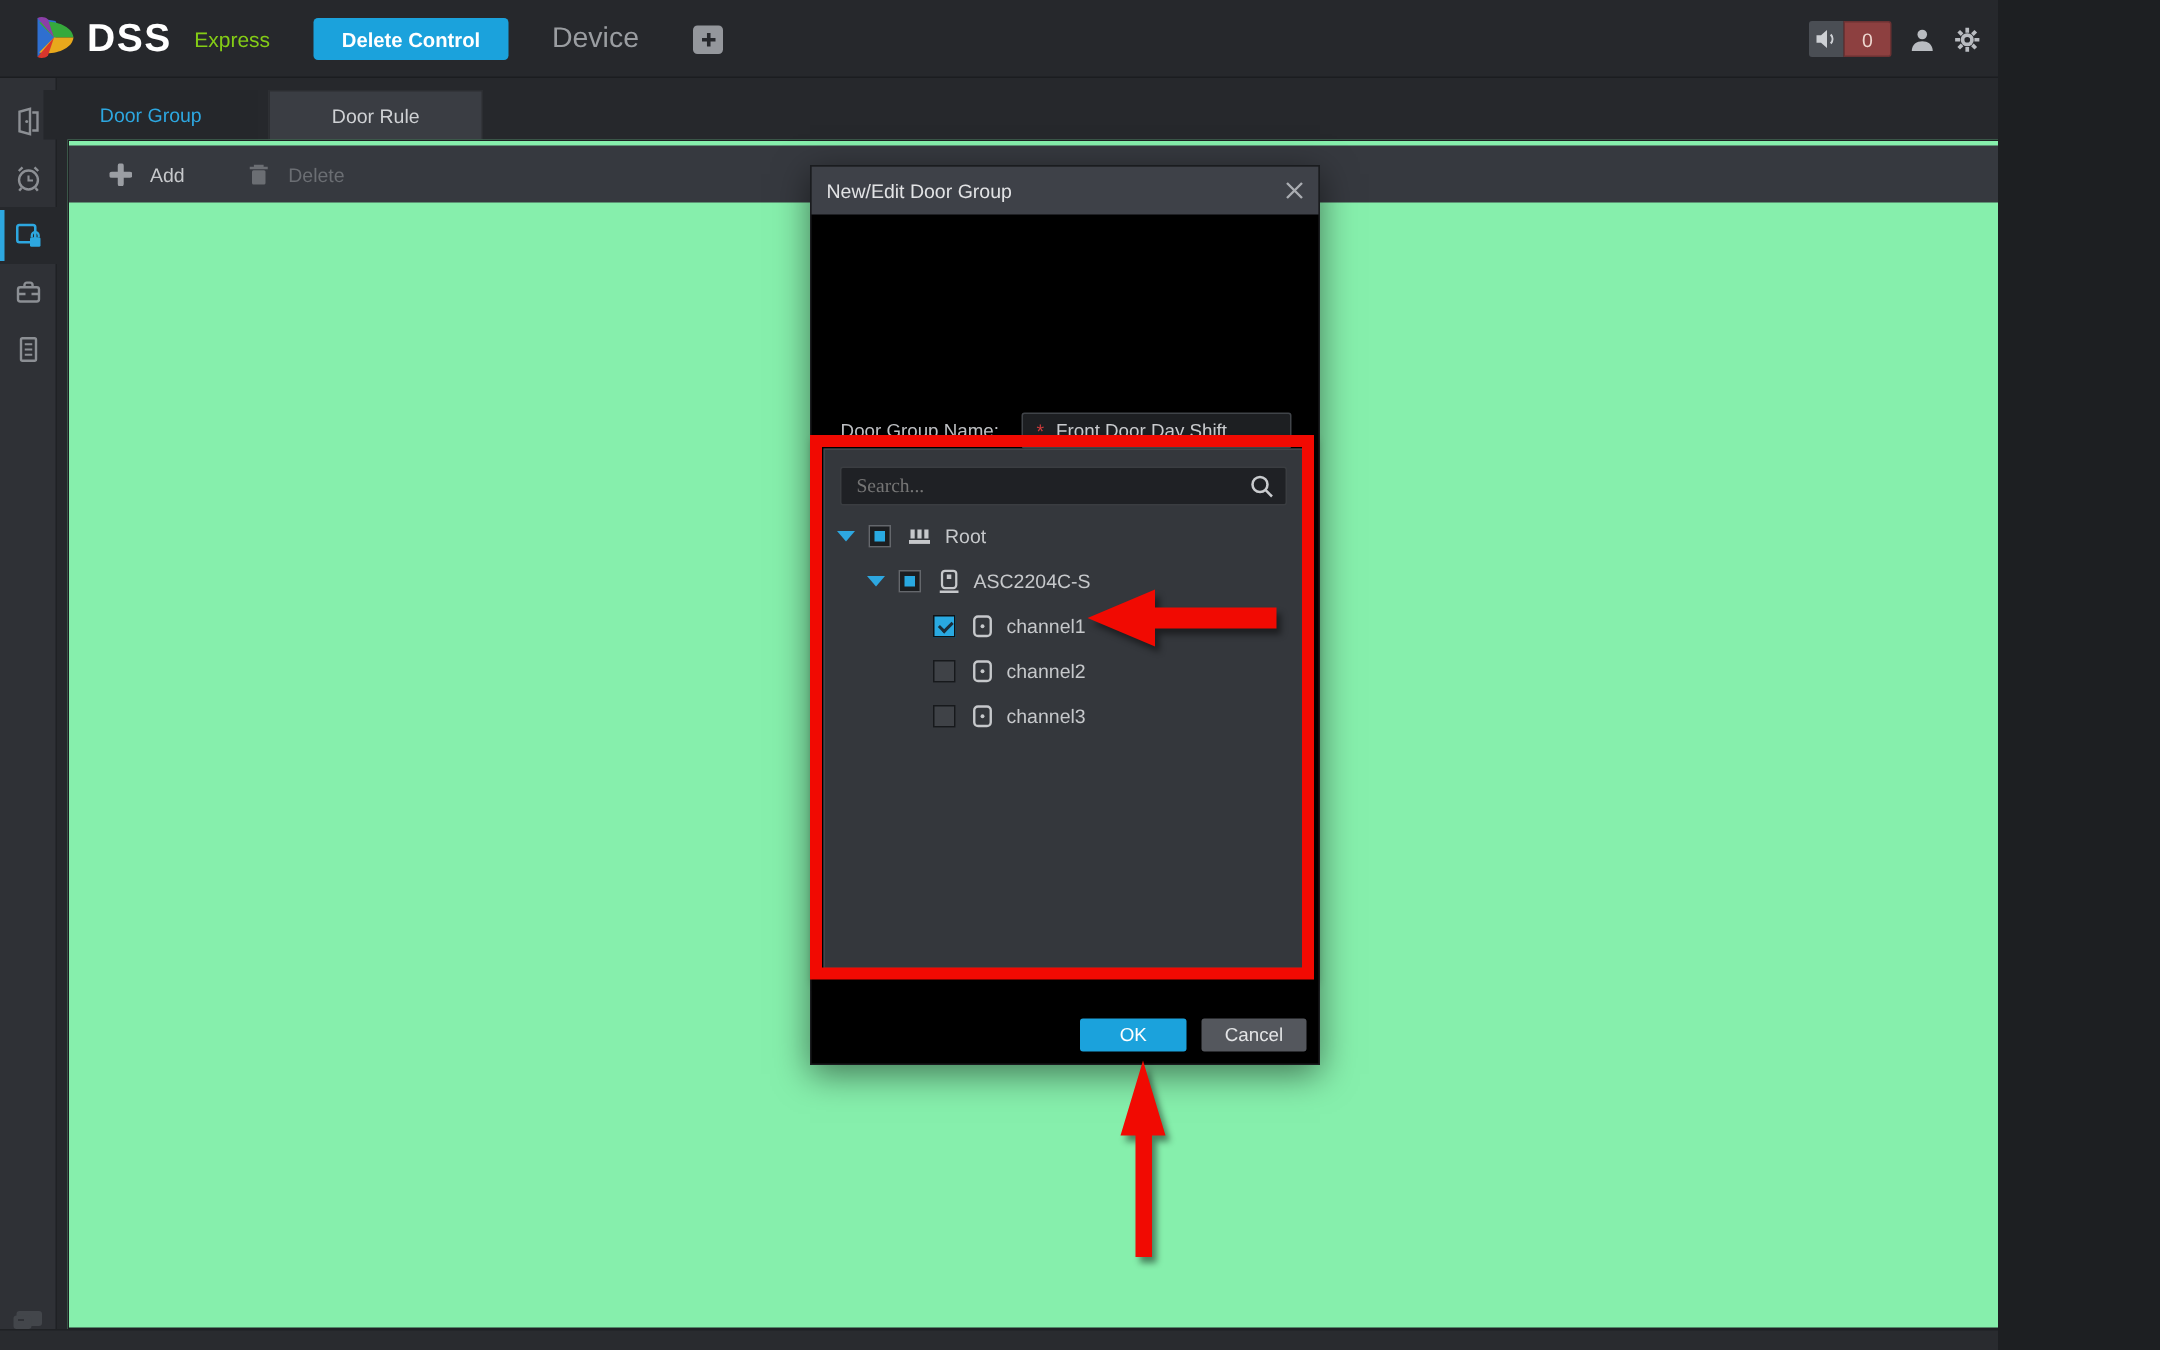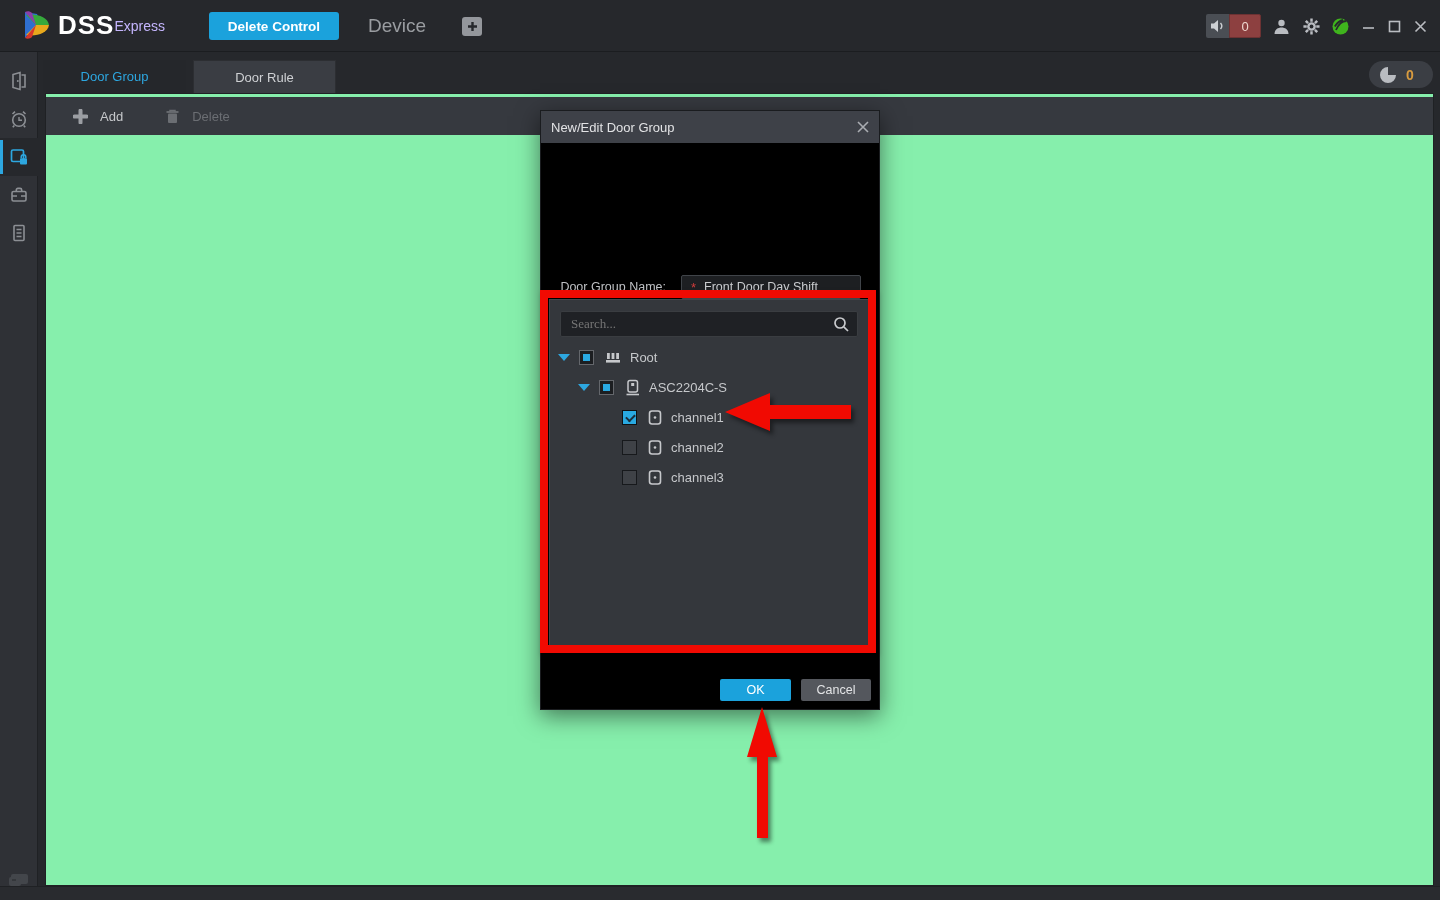--- a/index.html
+++ b/index.html
@@ -1,42 +1,42 @@
 <!DOCTYPE html>
 <html><head>
 <meta charset="utf-8">
 <style>
   * { margin:0; padding:0; box-sizing:border-box; }
   html,body { width:1440px; height:900px; background:#1d1f22; }
   body { font-family:"Liberation Sans", sans-serif; }
-  .screen { position:relative; width:1440px; height:900px; background:#26282c; overflow:hidden; }
+  .screen { position:relative; width:1332px; height:900px; background:#26282c; overflow:hidden; }
 
   
   .topbar { position:absolute; left:0; top:0; width:1440px; height:52px; background:#26282c; border-bottom:1px solid #1b1d20; }
   .logo { position:absolute; left:22px; top:9px; display:flex; align-items:center; }
   .logo-d { width:30px; height:32px; }
   .logo-dss { color:#fff; font-size:26px; font-weight:bold; letter-spacing:1px; margin-left:6px; }
-  .logo-express { color:#c4b5fd; font-size:14px; margin-left:0; margin-top:2px; }
+  .logo-express { color:#84cc16; font-size:14px; margin-left:15px; margin-top:2px; }
   .nav-tab-active { position:absolute; left:209px; top:12px; width:130px; height:28px; background:#1ba2dc; border-radius:3px; color:#fff; font-size:13.5px; font-weight:bold; display:flex; align-items:center; justify-content:center; cursor:pointer; }
   .nav-tab-idle { position:absolute; left:352px; top:12px; width:90px; height:28px; color:#9a9da1; font-size:19px; display:flex; align-items:center; justify-content:center; cursor:pointer; }
   .nav-add-btn { position:absolute; left:462px; top:17px; width:20px; height:19px; background:#94979c; border-radius:3px; display:flex; align-items:center; justify-content:center; cursor:pointer; }
   .alarm-group { position:absolute; left:1206px; top:14px; display:flex; }
   .alarm-speaker { width:23px; height:24px; background:#4a4e54; border-radius:2px 0 0 2px; display:flex; align-items:center; justify-content:center; }
   .alarm-count { width:32px; height:24px; background:#8d4040; border:1px solid #6d3233; border-radius:0 2px 2px 0; color:#eed7cf; font-size:13px; display:flex; align-items:center; justify-content:center; }
   .tb-ico { position:absolute; top:16px; width:20px; height:20px; display:flex; align-items:center; justify-content:center; cursor:pointer; }
 
   
   .sidebar { position:absolute; left:0; top:52px; width:38px; height:848px; background:#2f3136; border-right:1px solid #1f2124; }
   .side-item { position:relative; width:38px; height:38px; display:flex; align-items:center; justify-content:center; color:#8c8f94; cursor:pointer; }
   .side-item.active { color:#2da7e0; background:#26282c; }
   .side-item.active::before { content:""; position:absolute; left:0; top:2px; bottom:2px; width:3px; background:#2da7e0; }
   .side-bottom { position:absolute; left:0; bottom:6px; width:38px; height:30px; display:flex; align-items:center; justify-content:center; color:#43464b; cursor:pointer; }
 
   
-  .subtab-row { position:absolute; left:43px; top:60px; height:33px; display:flex; }
+  .subtab-row { position:absolute; left:29px; top:60px; height:33px; display:flex; }
   .subtab { width:143px; height:33px; display:flex; align-items:center; justify-content:center; font-size:13px; cursor:pointer; }
   .subtab.active { background:#25272b; color:#2da7e0; }
   .subtab.idle { background:#3a3d43; color:#cfd1d4; margin-left:7px; border:1px solid #2c2e32; border-bottom:none; }
   .task-badge { position:absolute; left:1369px; top:61px; width:64px; height:27px; background:#3b3e44; border-radius:14px; display:flex; align-items:center; cursor:pointer; }
   .task-badge .num { color:#d89b3f; font-size:14px; font-weight:bold; margin-left:9px; }
   .content-panel { position:absolute; left:45px; top:93px; width:1389px; height:793px; background:#86efac; border:1px solid #1f2124;text-align:center; }
   .toolbar { position:absolute; left:0px; top:3px; width:1387px; height:38px; background:#36393f; display:flex; align-items:center; }
   .tool-btn { display:flex; align-items:center; cursor:pointer; }
   .tool-btn .lbl { font-size:13px; margin-left:12px; }
   .tool-add { margin-left:27px; color:#c6c8cb; }

